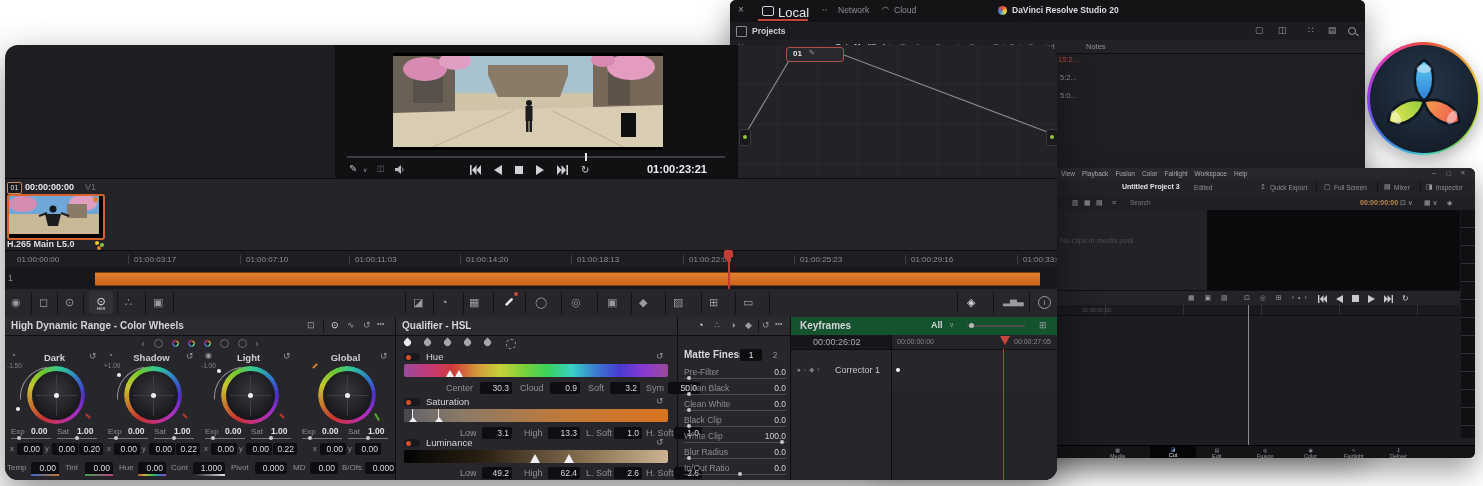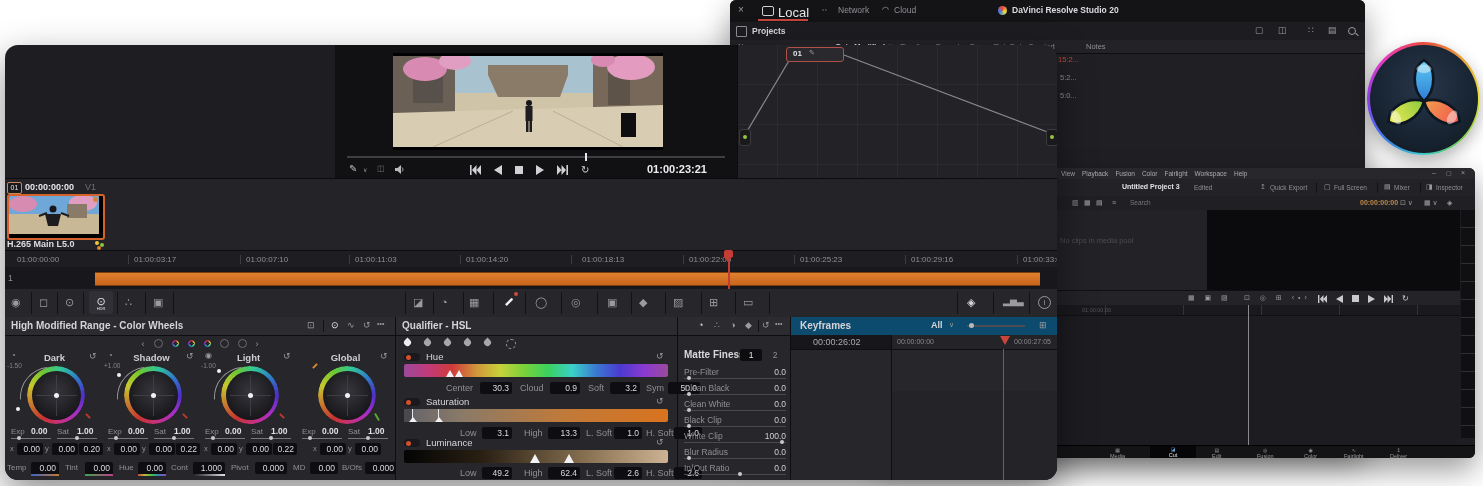--- a/index.html
+++ b/index.html
@@ -267,21 +267,21 @@
     <span class="a" style="left:2px;top:60px;font-size:9px;font-weight:bold;color:#dedee2">H.265 Main L5.0</span>
     <span class="a" style="left:90px;top:62px;width:4px;height:4px;border-radius:50%;background:#e8c83d;box-shadow:5px 2px 0 #8ec63f,2px 5px 0 #e0812f"></span>
   </div>
 
   <div class="a" style="left:0;top:205px;right:0;height:17px;background:#1e1e22;border-top:1px solid #0c0c0e;border-bottom:1px solid #0c0c0e;overflow:hidden">
     <span class="a lb" style="left:12px;top:4px;font-size:8px">01:00:00:00</span>
     <span class="a lb" style="left:123px;top:4px;font-size:8px;border-left:1px solid #3c3c42;padding-left:5px">01:00:03:17</span>
     <span class="a lb" style="left:235px;top:4px;font-size:8px;border-left:1px solid #3c3c42;padding-left:5px">01:00:07:10</span>
     <span class="a lb" style="left:344px;top:4px;font-size:8px;border-left:1px solid #3c3c42;padding-left:5px">01:00:11:03</span>
     <span class="a lb" style="left:455px;top:4px;font-size:8px;border-left:1px solid #3c3c42;padding-left:5px">01:00:14:20</span>
-    <span class="a lb" style="left:566px;top:4px;font-size:8px;border-left:1px solid #3c3c42;padding-left:10px">01:00:18:13</span>
+    <span class="a lb" style="left:566px;top:4px;font-size:8px;border-left:1px solid #3c3c42;padding-left:5px">01:00:18:13</span>
     <span class="a lb" style="left:678px;top:4px;font-size:8px;border-left:1px solid #3c3c42;padding-left:5px">01:00:22:06</span>
     <span class="a lb" style="left:789px;top:4px;font-size:8px;border-left:1px solid #3c3c42;padding-left:5px">01:00:25:23</span>
     <span class="a lb" style="left:900px;top:4px;font-size:8px;border-left:1px solid #3c3c42;padding-left:5px">01:00:29:16</span>
     <span class="a lb" style="left:1012px;top:4px;font-size:8px;border-left:1px solid #3c3c42;padding-left:5px">01:00:33:09</span>
   </div>
 
   <div class="a" style="left:0;top:222px;right:0;height:22px;background:#18181c">
     <span class="a lb" style="left:3px;top:6px;font-size:8.5px">1</span>
     <div class="a" style="left:90px;top:5px;width:945px;height:12px;background:linear-gradient(#e0812f,#c9641c);border-top:1px solid #7e3f10;border-bottom:1px solid #7e3f10"></div>
   </div>
@@ -336,21 +336,21 @@
     <span class="sep" style="left:952px"></span>
     <span class="a ic" style="left:962px;top:7px;font-size:11px;color:#d6d6da">◈</span>
       <span class="sep" style="left:988px"></span>
     <span class="a ic" style="left:998px;top:7px;font-size:9px">▂▅▃</span>
       <span class="sep" style="left:1024px"></span>
     <span class="a" style="left:1033px;top:7px;width:11px;height:11px;border:1px solid #9b9b9f;border-radius:50%;color:#9b9b9f;font-size:8px;text-align:center;line-height:11px">i</span>
   </div>
 
   <div class="a" style="left:0;top:272px;width:390px;height:163px;background:#26262b;border-right:1px solid #0e0e10">
     <div class="a" style="left:0;top:0;width:390px;height:18px;background:#2b2b30;border-bottom:1px solid #0e0e10">
-      <span class="a" style="left:6px;top:3px;font-size:10px;font-weight:bold;color:#d4d4d8">High Modified Range - Color Wheels</span>
+      <span class="a" style="left:6px;top:3px;font-size:10px;font-weight:bold;color:#d4d4d8">High Dynamic Range - Color Wheels</span>
       <span class="a ic" style="left:302px;top:3px;font-size:9px">⊡</span>
       <span class="sep" style="left:318px"></span>
       <span class="a" style="left:326px;top:3px;font-size:9px;color:#e8e8ec">⊙</span>
       <span class="a ic" style="left:342px;top:3px;font-size:9px">∿</span>
       <span class="a ic" style="left:358px;top:3px;font-size:9px">↺</span>
       <span class="a ic" style="left:372px;top:3px;font-size:7px">•••</span>
     </div>
     <div class="a" style="left:0;top:20px;width:390px;height:13px;display:flex;justify-content:center;gap:9px;align-items:center">
       <span class="ic" style="font-size:9px">‹</span>
       <span class="minidot"></span>
@@ -621,39 +621,44 @@
         <span class="sldot" style="left:3px"></span>
       </span>
     <span class="a lb" style="left:288px;top:146px;font-size:8.5px">In/Out Ratio</span>
     <span class="a" style="left:288px;top:146px;width:102px;text-align:right;font-size:8.5px;color:#cfcfd3">0.0</span>
     <span class="sline" style="left:288px;top:157px;width:102px">
         <span class="sldot" style="left:54px"></span>
       </span>
   </div>
 
   <div class="a" style="left:786px;top:272px;width:266px;height:163px;background:#26262b">
-    <div class="a" style="left:0;top:0;width:266px;height:18px;background:#0c4a6e;border-bottom:1px solid #bef264">
+    <div class="a" style="left:0;top:0;width:266px;height:18px;background:#14532d;border-bottom:1px solid #bef264">
       <span class="a" style="left:9px;top:3px;font-size:10px;font-weight:bold;color:#d4d4d8">Keyframes</span>
       <span class="a" style="left:140px;top:3px;font-size:9px;font-weight:bold;color:#d4d4d8">All</span>
       <span class="a ic" style="left:158px;top:4px;font-size:7px">∨</span>
       <span class="a" style="left:176px;top:8px;width:58px;height:2px;background:#4c4c51">
           <span style="position:absolute;left:2px;top:-2px;width:5px;height:5px;border-radius:50%;background:#b9b9bd"></span>
         </span>
       <span class="a ic" style="left:248px;top:3px;font-size:9px">⊞</span>
     </div>
     <div class="a" style="left:0;top:18px;width:100px;height:14px;background:#17171b;border-bottom:1px solid #0e0e10">
       <span style="position:absolute;left:22px;top:2px;font-size:9px;color:#ababaf">00:00:26:02</span>
     </div>
     <div class="a" style="left:100px;top:18px;width:166px;height:14px;background:#232328;border-bottom:1px solid #0e0e10;border-left:1px solid #0e0e10">
       <span style="position:absolute;left:5px;top:3px;font-size:7px;color:#8a8a8e">00:00:00:00</span>
       <span style="position:absolute;left:122px;top:3px;font-size:7px;color:#8a8a8e">00:00:27:05</span>
       <span style="position:absolute;left:108px;top:1px;width:0;height:0;border-left:5px solid transparent;border-right:5px solid transparent;border-top:9px solid #c9453a"></span>
     </div>
 
 
+    <div class="a" style="left:0;top:46px;width:266px;height:14px">
+      <span class="ic" style="position:absolute;left:6px;top:3px;font-size:6.5px;letter-spacing:3px;color:#7e7e83">●▫◆›</span>
+      <span style="position:absolute;left:44px;top:2px;font-size:9px;color:#c6c6ca">Corrector 1</span>
+      <span class="kfdot" style="position:absolute;left:105px;top:5px"></span>
+    </div>
 
     <div class="a" style="left:100px;top:32px;width:1px;height:131px;background:#0f0f12"></div>
     <div class="a" style="left:101px;top:74px;width:165px;height:89px;background:#242428"></div>
     <div class="a" style="left:212px;top:32px;width:1px;height:131px;background:#c23b35"></div>
   </div>
 </div>
 
 <div class="a" style="left:1367px;top:42px;width:113px;height:113px;border-radius:50%;z-index:4;
      background:conic-gradient(from 0deg,#e84c3d,#e8a23d,#e8e23d,#7ac943,#3dc9c9,#3d7ae8,#8a3de8,#e83dbe,#e84c3d);
      box-shadow:0 6px 16px rgba(0,0,0,.3)">

